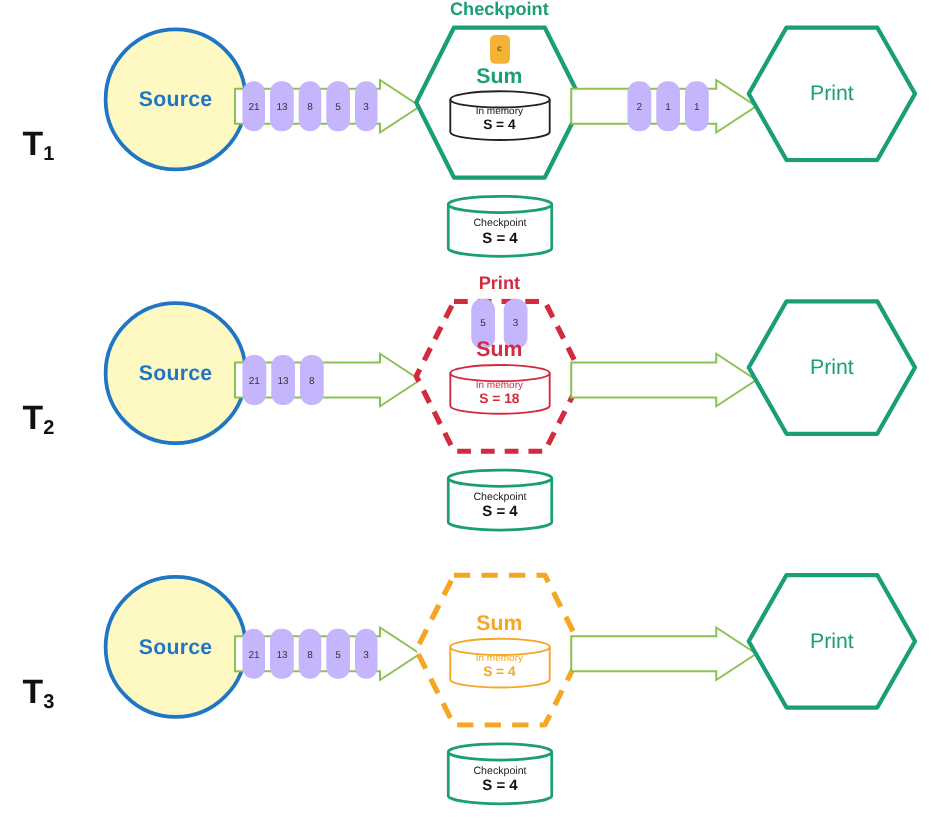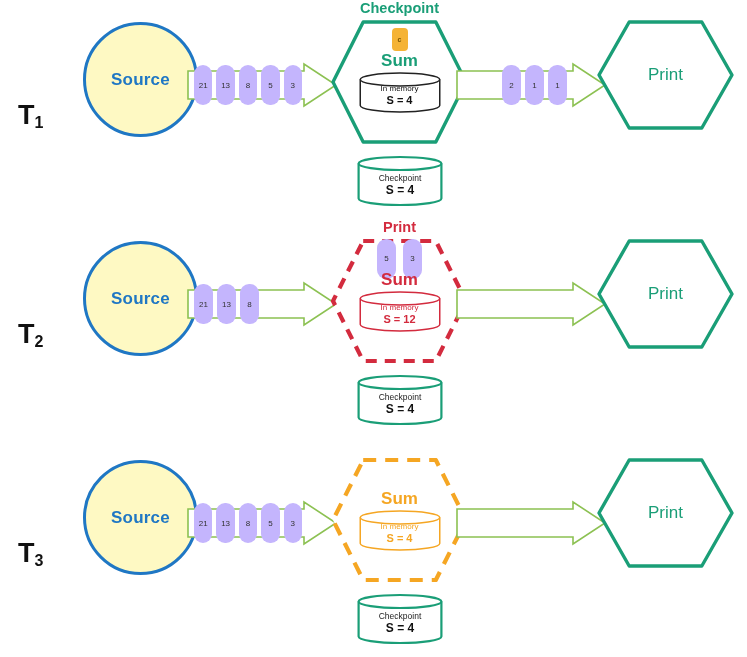--- a/index.html
+++ b/index.html
@@ -220,21 +220,21 @@
         <div class="op-name" style="color:#d32b3e">Sum</div>
         <div class="cyl">
           <svg width="82" height="43" viewBox="0 0 82 43">
     <path d="M 1.25 8.5 L 1.25 34.5
              A 39.75 6.5 0 0 0 80.75 34.5
              L 80.75 8.5" fill="#ffffff" stroke="#d32b3e" stroke-width="1.5"></path>
     <ellipse cx="41" cy="8.5" rx="39.75" ry="6.5" fill="#ffffff" stroke="#d32b3e" stroke-width="1.5"></ellipse>
   </svg>
           <div class="cyl-txt">
             <span class="cyl-l1" style="color:#d32b3e">In memory</span>
-            <span class="cyl-l2" style="color:#d32b3e">S = 12</span>
+            <span class="cyl-l2" style="color:#d32b3e">S = 18</span>
           </div>
         </div>
       </div>
     </div>
 
     <div class="store">
       <svg width="86" height="52" viewBox="0 0 86 52">
     <path d="M 1.6 8.5 L 1.6 43.5
              A 41.4 6.5 0 0 0 84.4 43.5
              L 84.4 8.5" fill="#ffffff" stroke="#1a9e77" stroke-width="2.2"></path>

